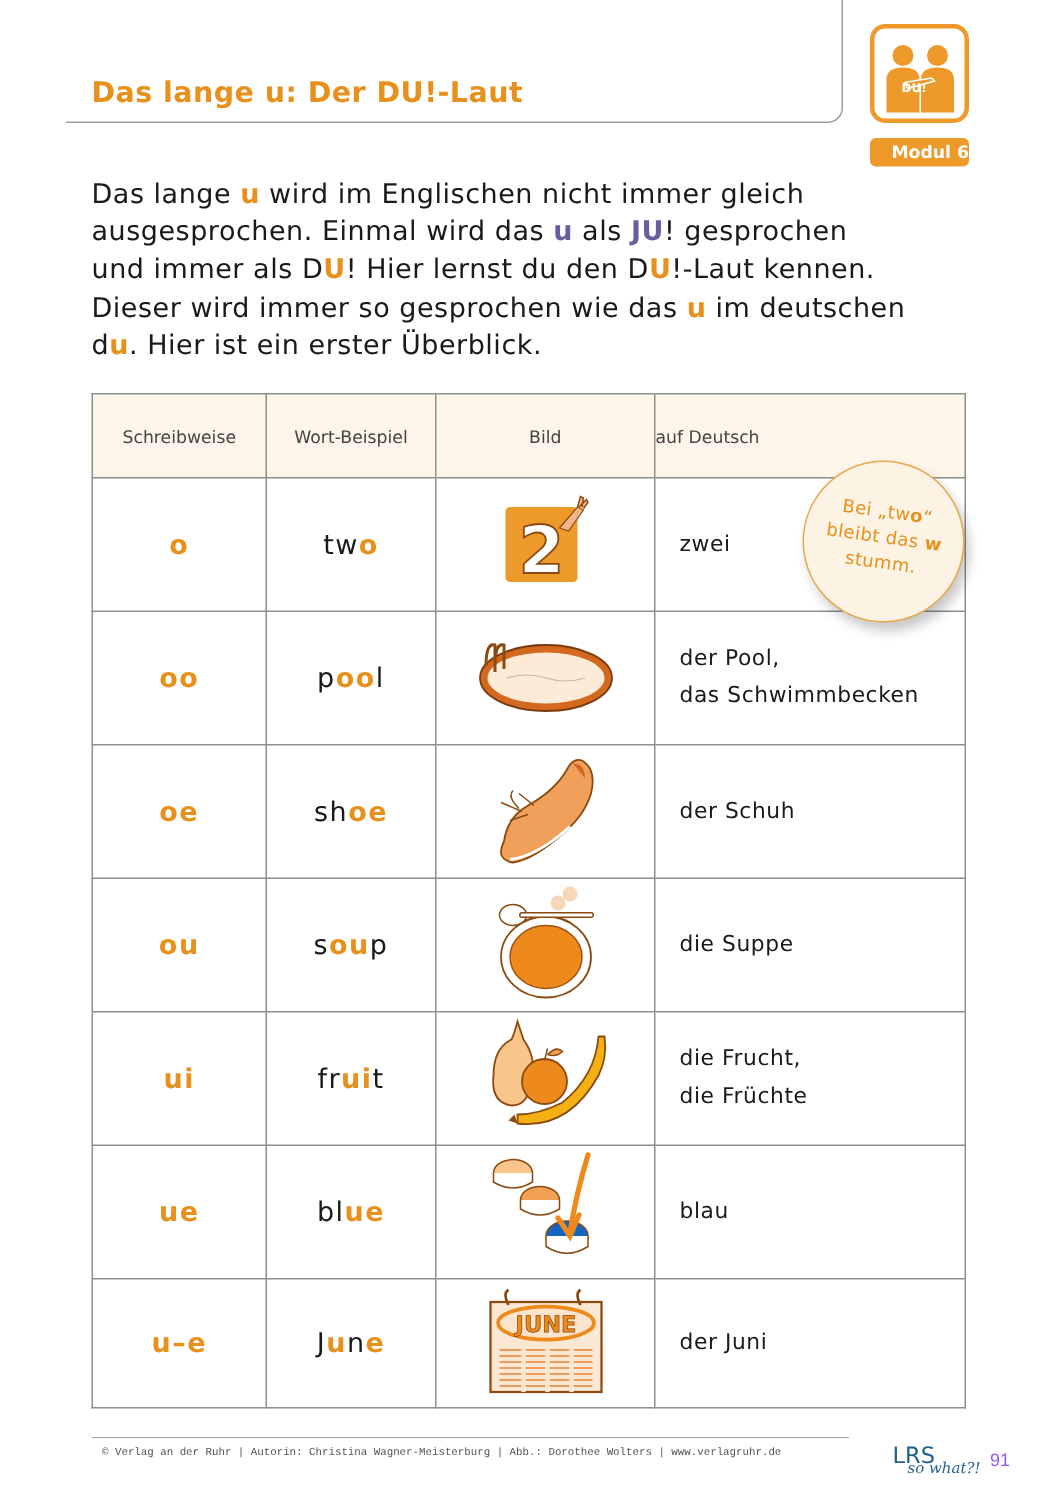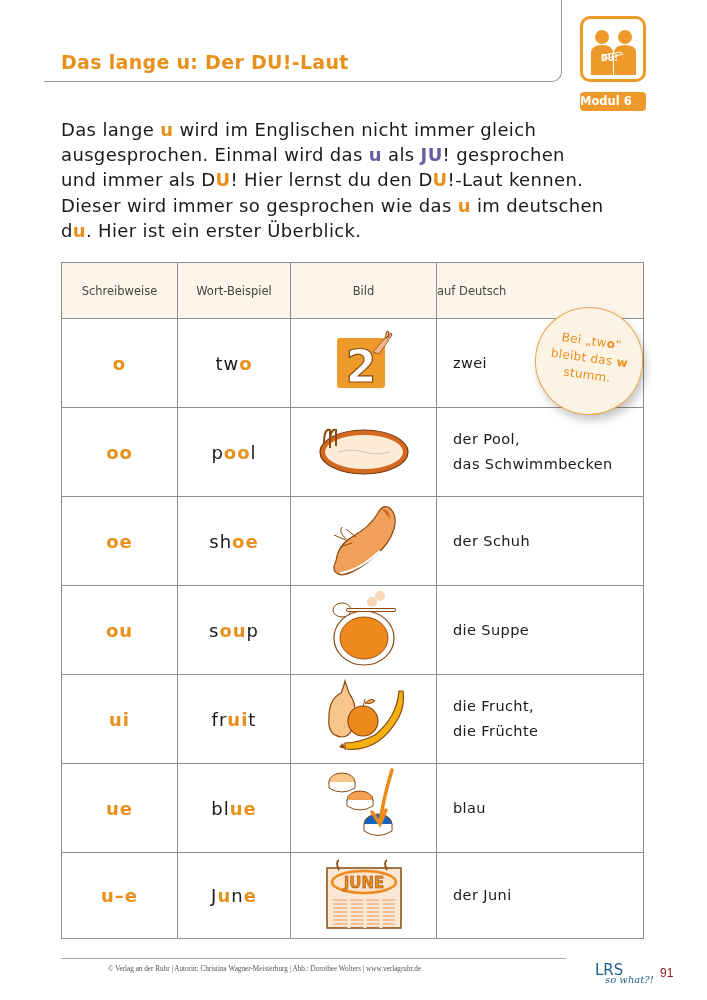--- a/index.html
+++ b/index.html
@@ -17,21 +17,21 @@
     color: #E8901C; letter-spacing: 0.3px;
   }
   .module-icon {
     position: absolute; left: 580px; top: 16px; width: 66px; height: 66px;
     border: 3px solid #EE9A2A; border-radius: 10px; background: #fff;
   }
   .module-badge {
     position: absolute; left: 580px; top: 92px; width: 66px; height: 19px;
     background: #EE9A2A; border-radius: 4px; color: #fff;
     font-family: "DejaVu Sans", sans-serif; font-weight: bold; font-size: 11.5px;
-    text-align: left; line-height: 19px;
+    text-align: right; line-height: 19px;
   }
 
   .intro {
     position: absolute; left: 61px; top: 117px; width: 520px;
     font-family: "DejaVu Sans", sans-serif; font-size: 18px; line-height: 25.2px;
     color: #1a1a1a; letter-spacing: 0.35px;
   }
   .intro .line { display: block; white-space: nowrap; }
   .hl-o { color: #E8901C; font-weight: bold; }
   .hl-p { color: #6B5EA0; font-weight: bold; }
@@ -69,30 +69,30 @@
   }
   .note .b { font-weight: bold; }
 
   .pic { display: inline-block; vertical-align: middle; }
   .footer-line {
     position: absolute; left: 61px; top: 958px; width: 505px; height: 0;
     border-top: 1.5px solid #aaa; border-top-left-radius: 8px;
   }
   .footer-text {
     position: absolute; left: 68px; top: 965px; font-size: 7.2px; color: #555;
-    font-family: Liberation Serif, serif; white-space: nowrap; margin-left: 40px;
+    font-family: Liberation Mono, monospace; white-space: nowrap;
   }
   .brand {
     position: absolute; left: 595px; top: 963px; color: #1F5F8B;
     font-family: "DejaVu Sans", sans-serif;
   }
   .brand .lrs { font-size: 15px; line-height: 15px; display: block; }
   .brand .sw { font-family: "DejaVu Serif", serif; font-style: italic; font-size: 10px; position: absolute; left: 10px; top: 11px; white-space: nowrap; }
   .page-number {
-    position: absolute; left: 660px; top: 966px; font-size: 12px; color: #7f1d1d;
+    position: absolute; left: 660px; top: 966px; font-size: 12px; color: #8b5cf6;
     font-family: "Liberation Sans", sans-serif;
   }
 </style>
 </head>
 <body>
 
 <div class="title-frame"></div>
 <h1 class="page-title">Das lange u: Der DU!-Laut</h1>
 
 <div class="module-icon">

